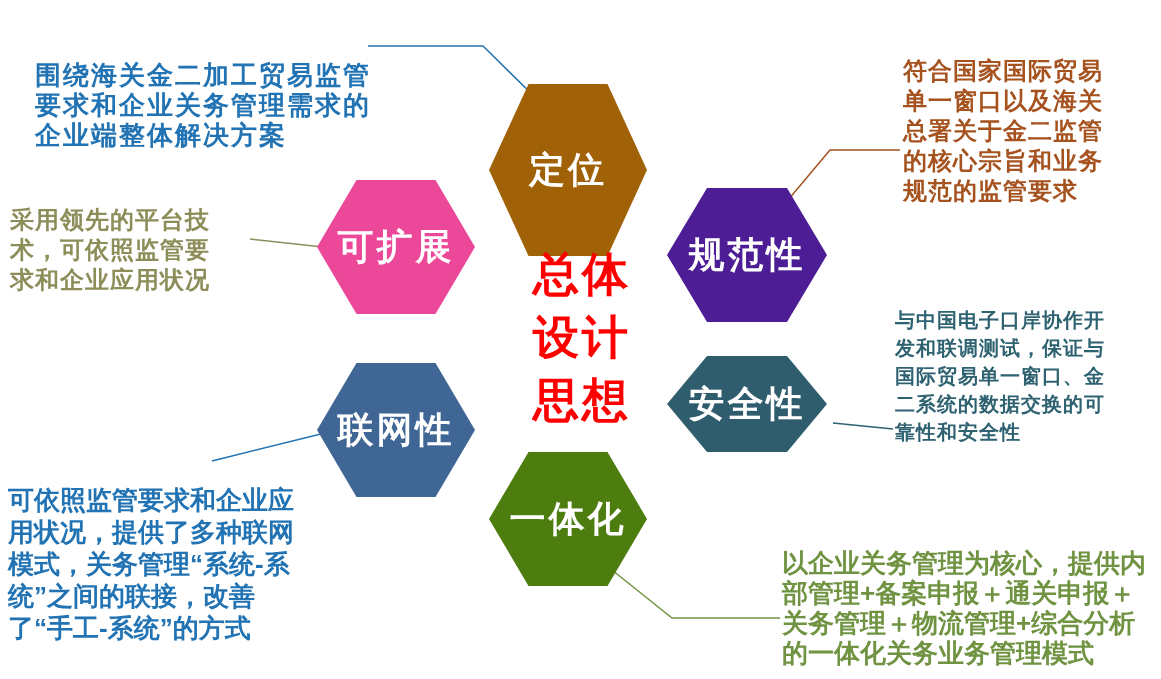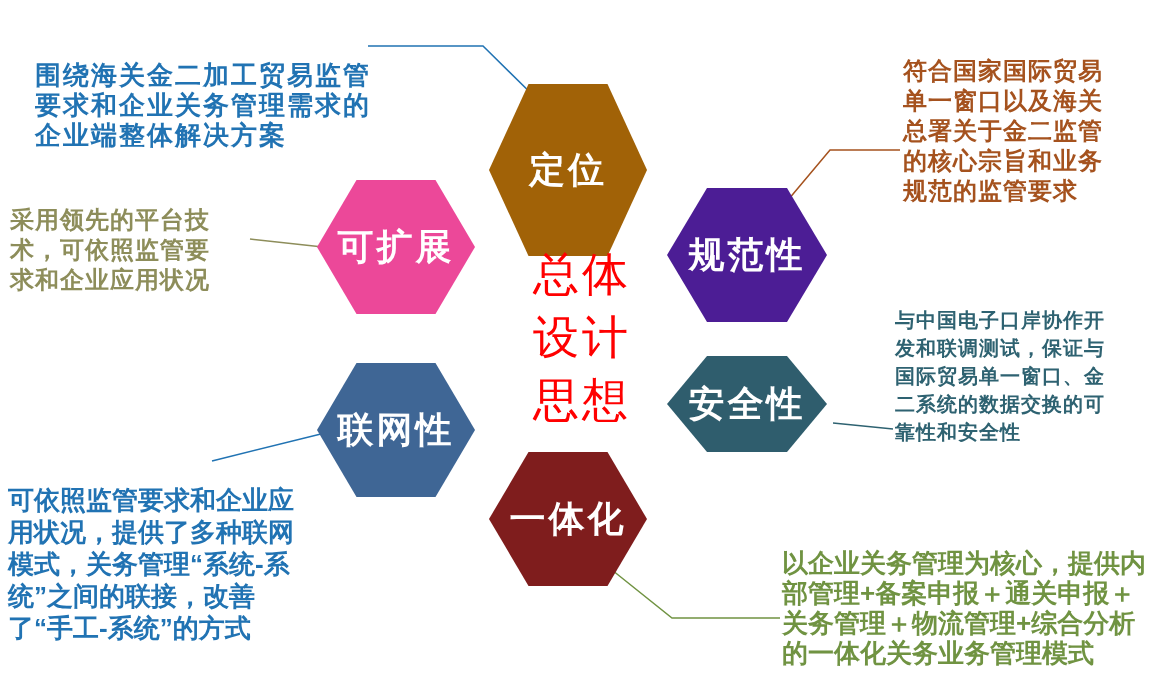--- a/index.html
+++ b/index.html
@@ -29,21 +29,21 @@
   .hex-label {
     color: #ffffff;
     font-weight: bold;
     font-size: 36px;
     letter-spacing: 3px;
     white-space: nowrap;
   }
   .center-title {
     position: absolute;
     text-align: center;
-    font-weight: normal;
+    font-weight: bold;
     font-size: 46px;
     line-height: 63px;
     letter-spacing: 3px;
   }
   .callout {
     position: absolute;
     font-weight: bold;
     word-break: break-all;
   }
 </style>
@@ -66,21 +66,21 @@
   </div>
 
   <div class="hex" style="left: 667px; top: 188px; width: 160px; height: 134px; background: #4c1d95;">
     <span class="hex-label">规范性</span>
   </div>
 
   <div class="hex" style="left: 667px; top: 356px; width: 160px; height: 96px; background: rgb(47, 93, 109);">
     <span class="hex-label">安全性</span>
   </div>
 
-  <div class="hex" style="left: 489px; top: 452px; width: 158px; height: 134px; background: #7f1d1d;">
+  <div class="hex" style="left: 489px; top: 452px; width: 158px; height: 134px; background: #4d7c0f;">
     <span class="hex-label">一体化</span>
   </div>
 
   <div class="hex" style="left: 317px; top: 363px; width: 158px; height: 134px; background: rgb(63, 102, 149);">
     <span class="hex-label">联网性</span>
   </div>
 
   <div class="hex" style="left: 317px; top: 180px; width: 158px; height: 134px; background: #ec4899;">
     <span class="hex-label">可扩展</span>
   </div>

